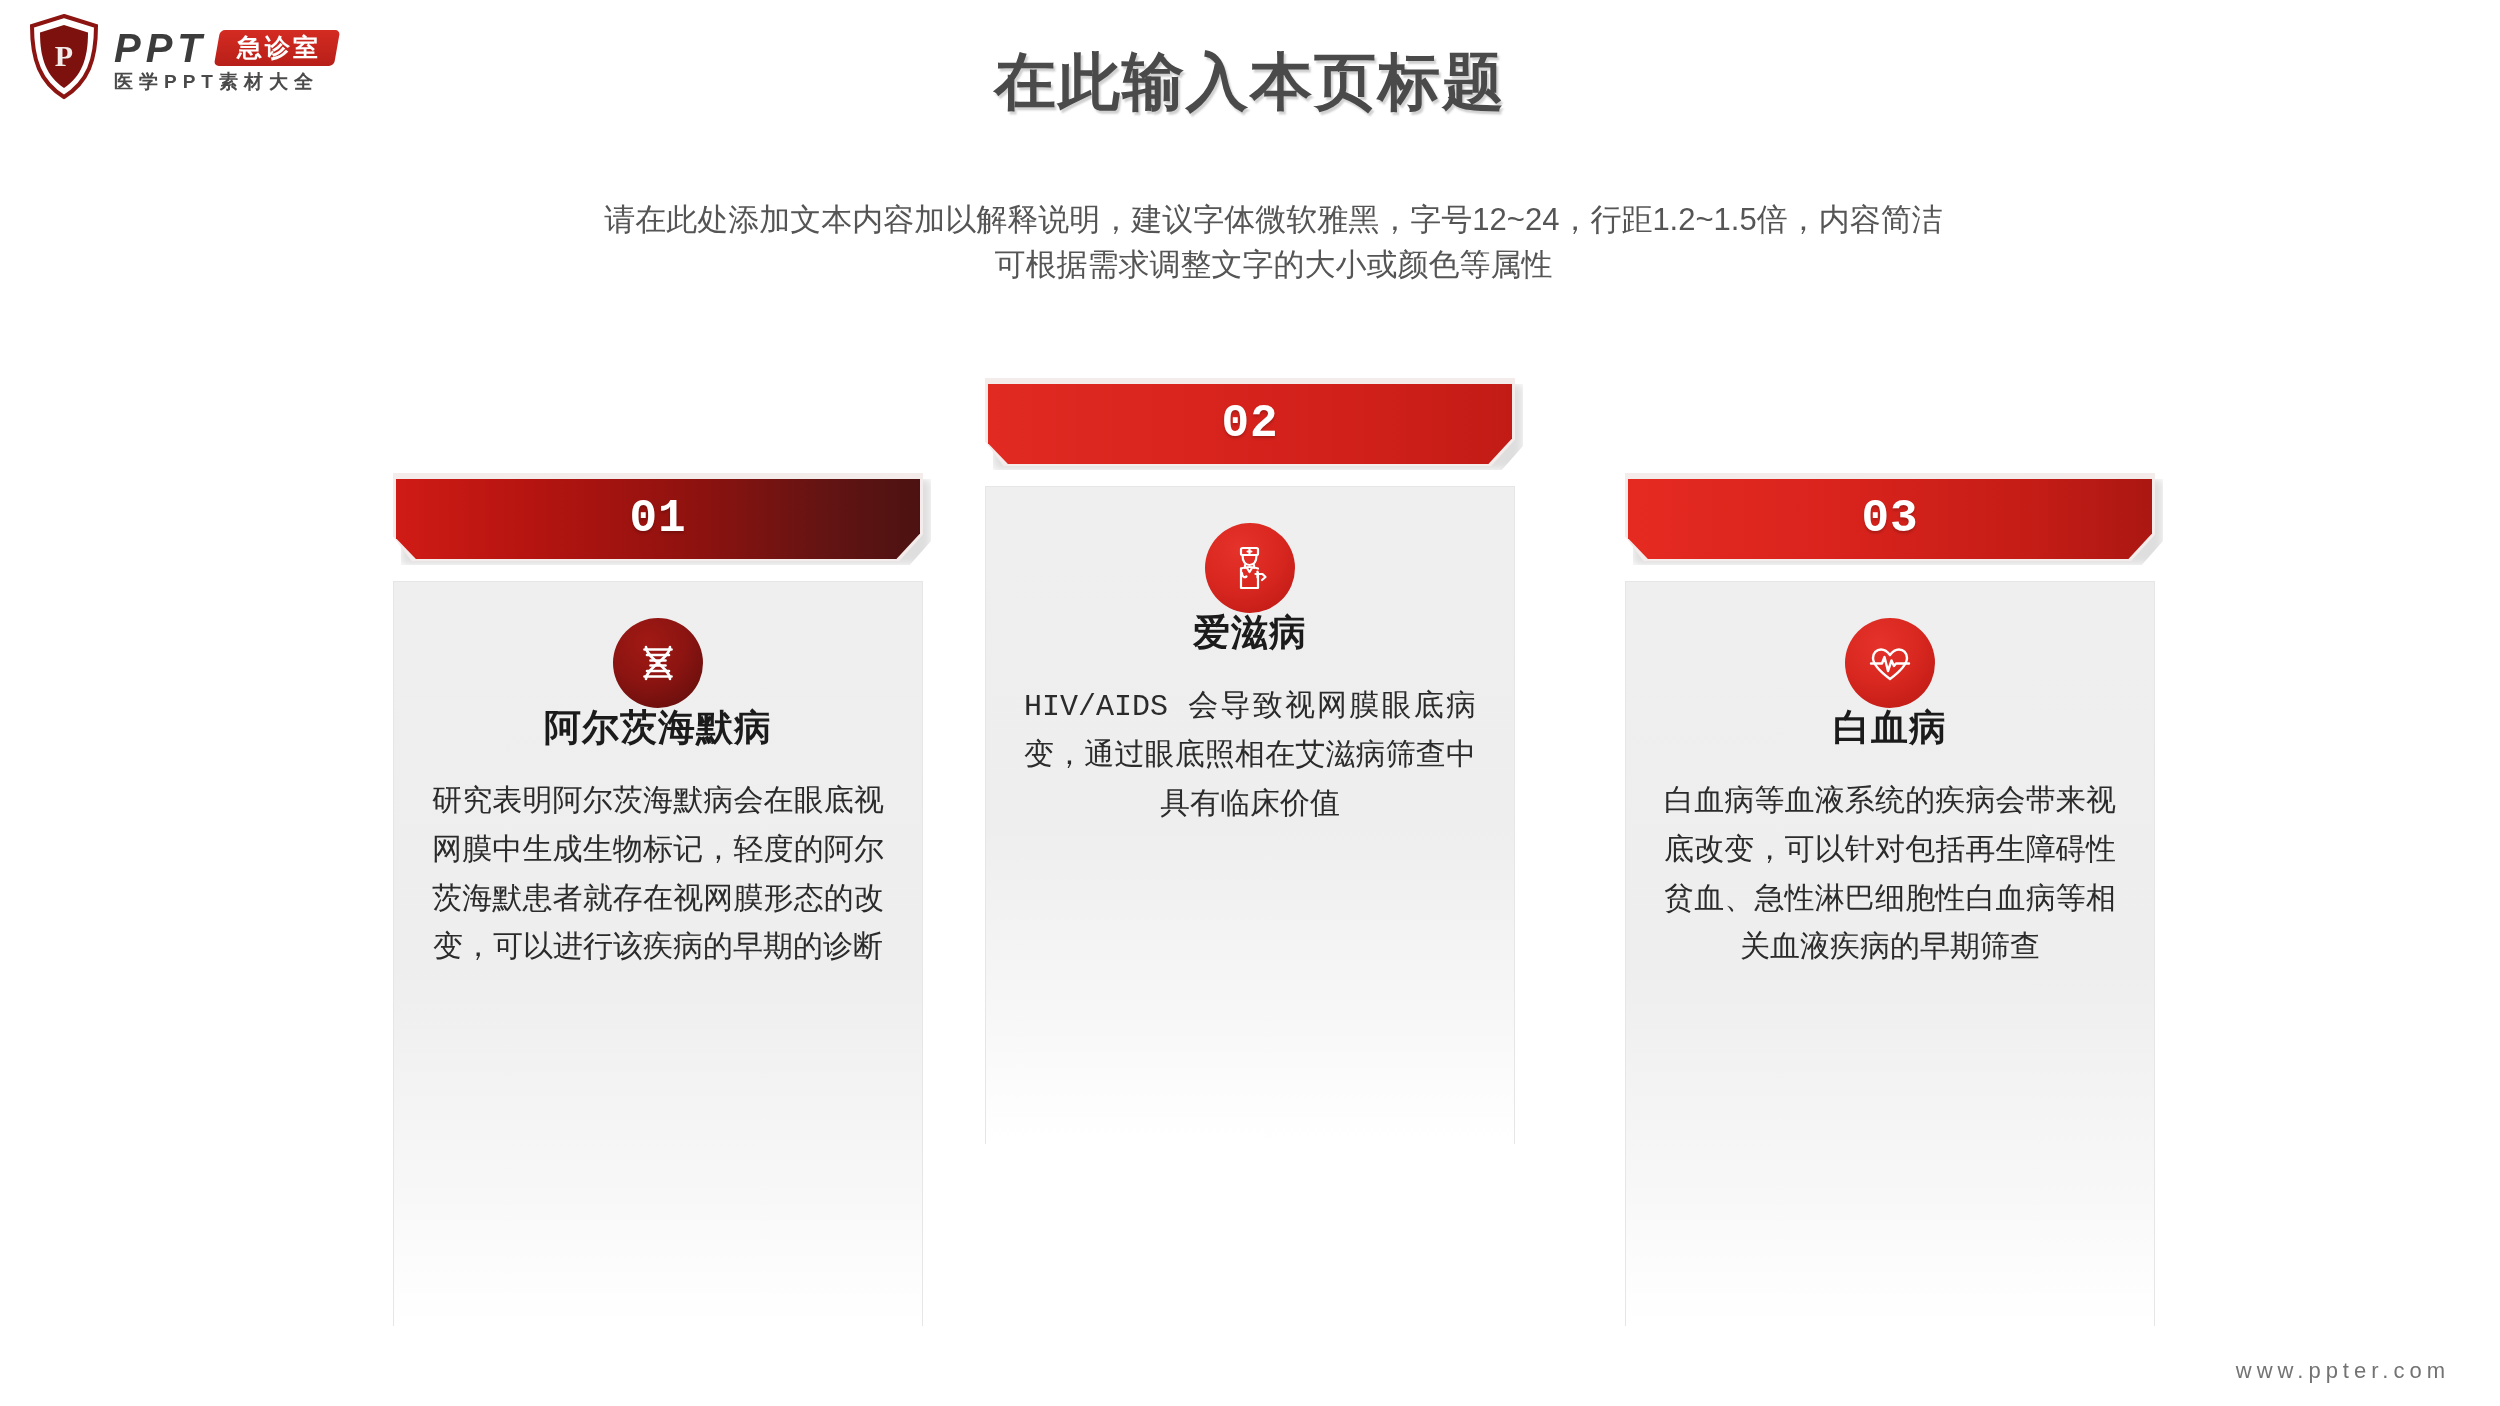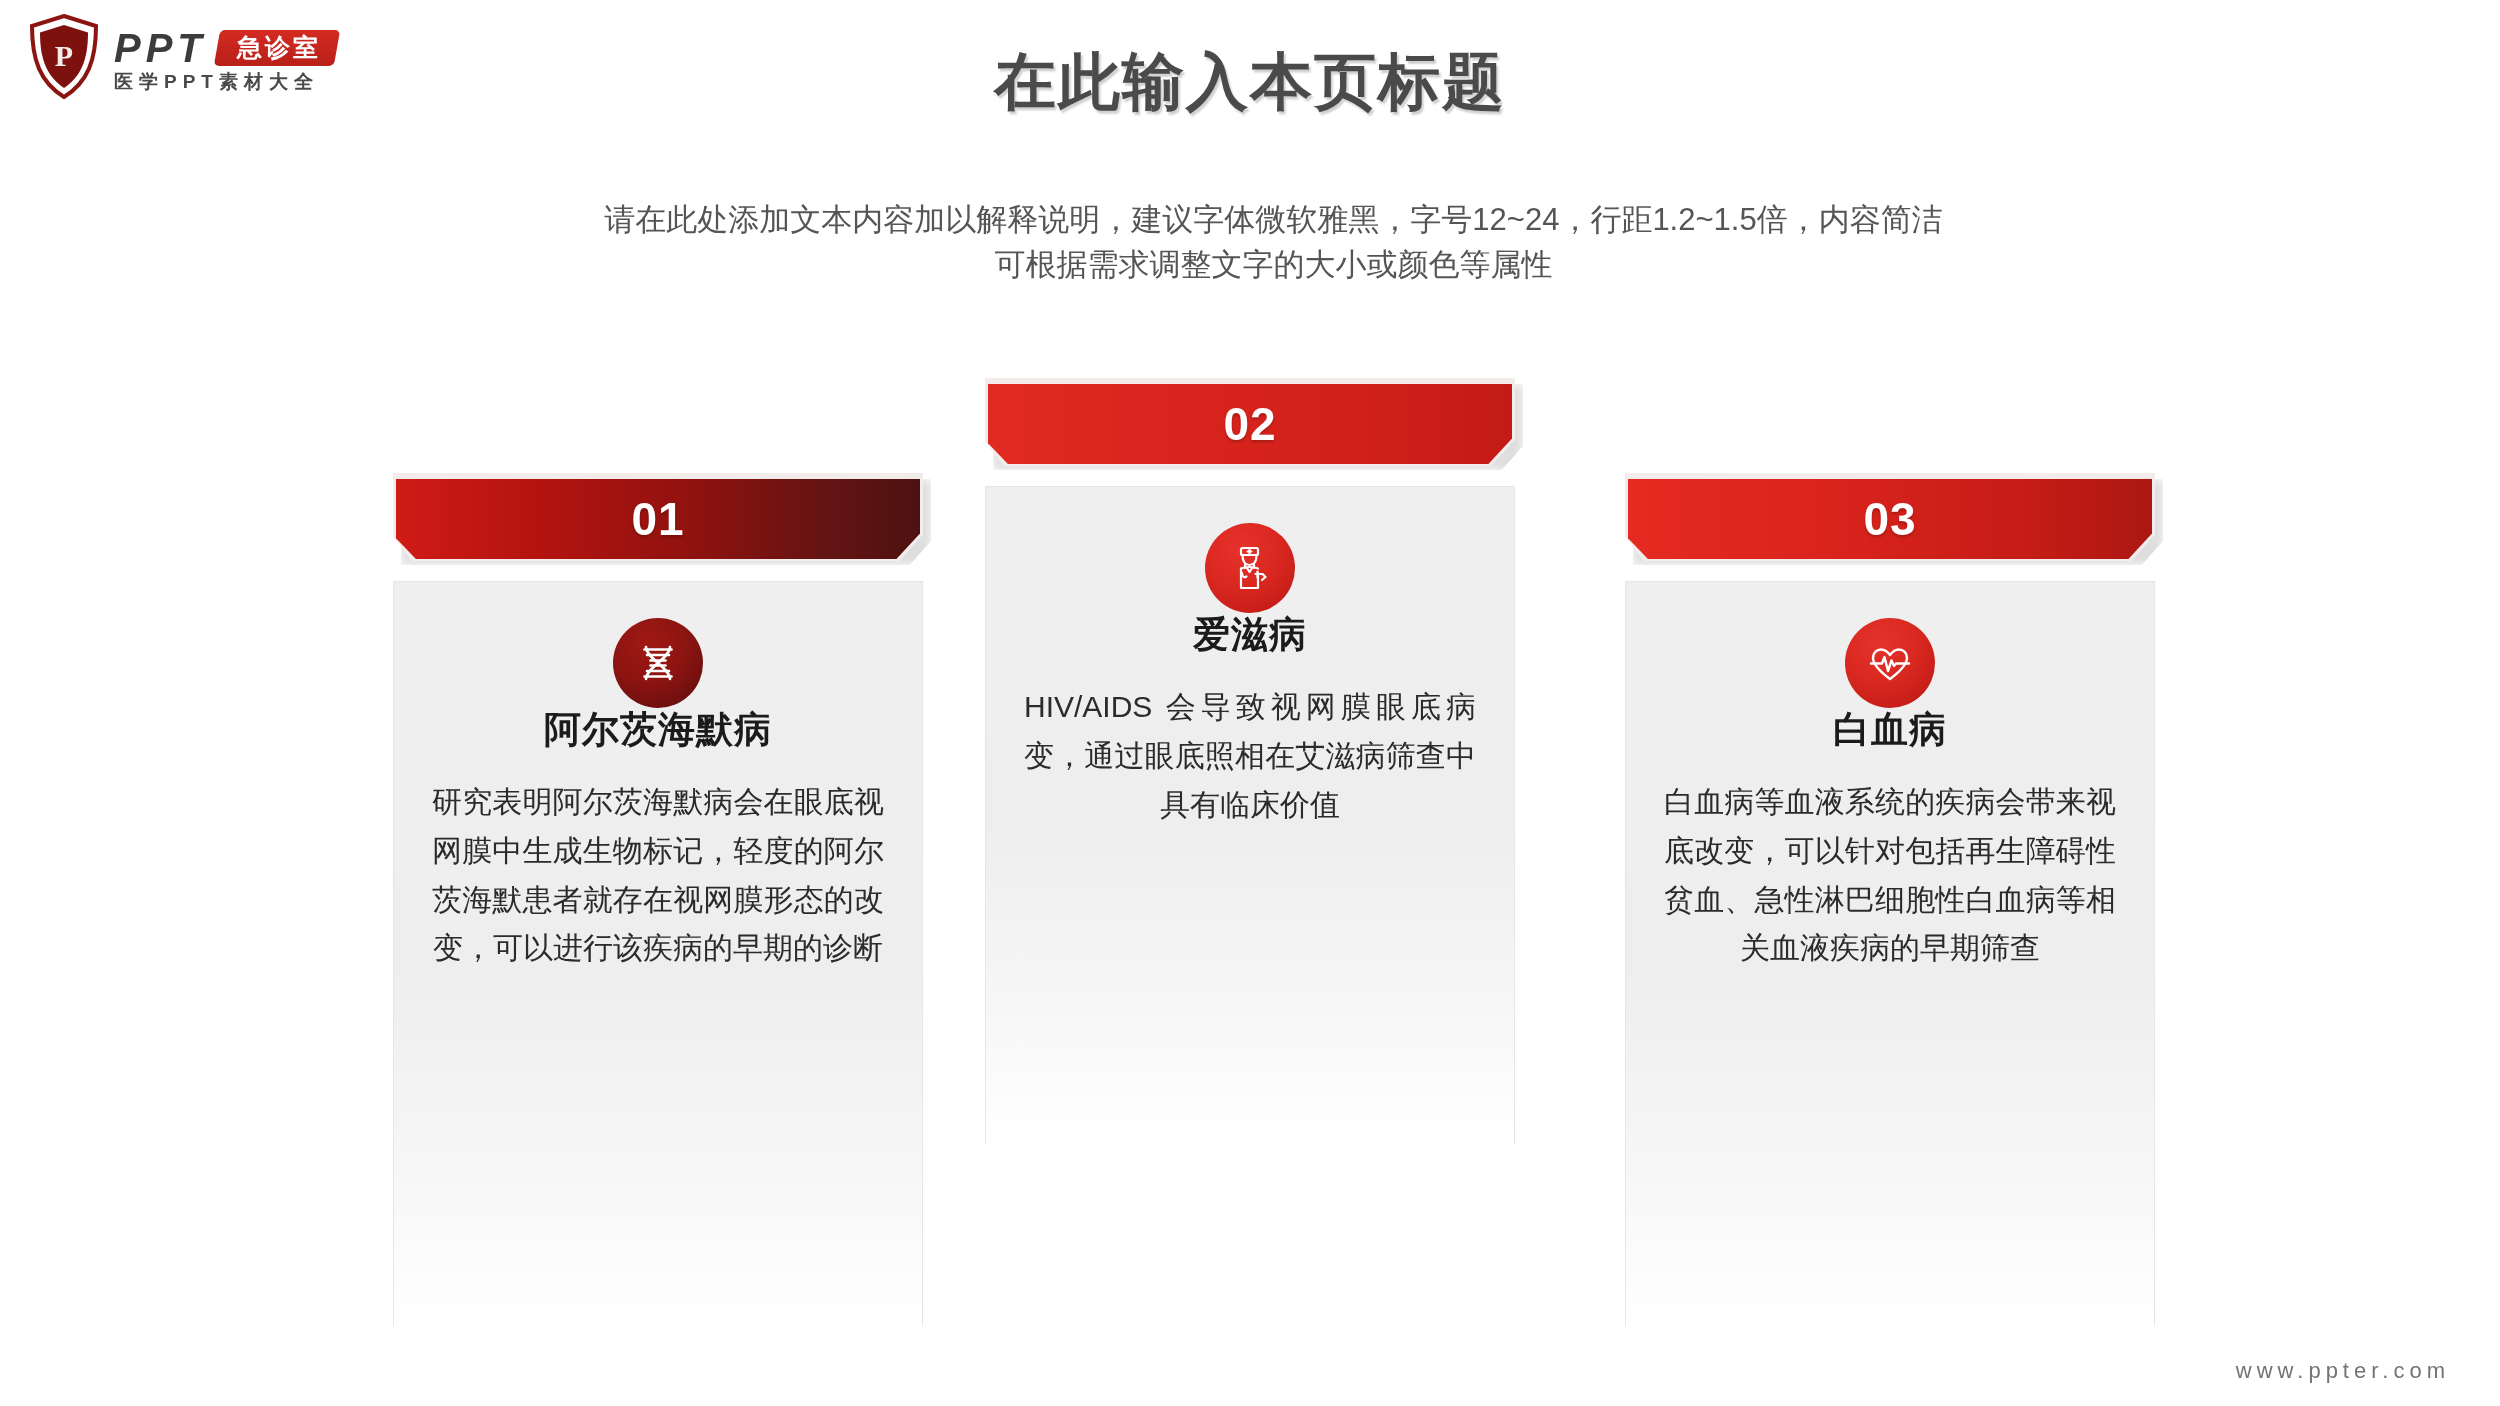--- a/index.html
+++ b/index.html
@@ -100,20 +100,21 @@
   .columns {
     position: absolute;
     left: 0;
     top: 0;
     width: 2500px;
     height: 1406px;
   }
   .col {
     position: absolute;
     width: 602px;
+    font-family: Liberation Mono, monospace;
   }
   .col-1 { left: 345px; top: 473px; padding-left: 48px; }
   .col-2 { left: 985px; top: 378px; }
   .col-3 { left: 1625px; top: 473px; }
 
   
   .banner-wrap {
     position: relative;
     height: 90px;
     width: 530px;

